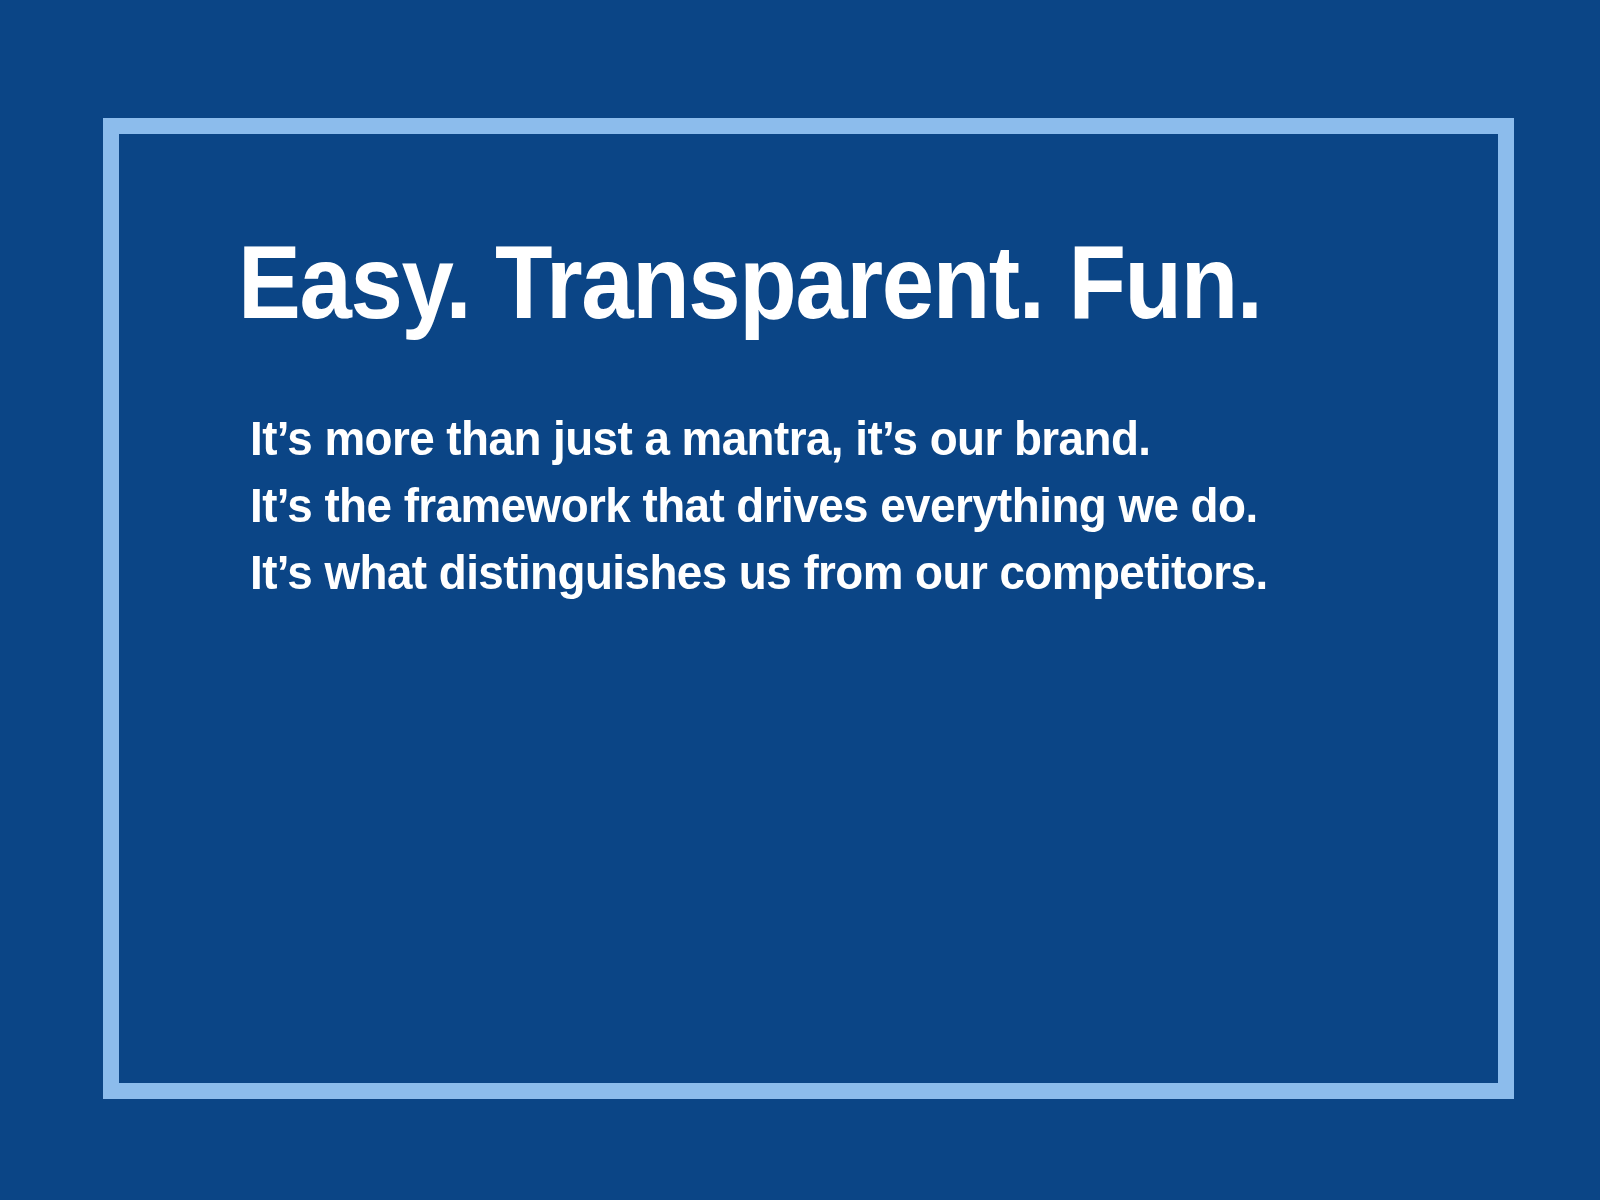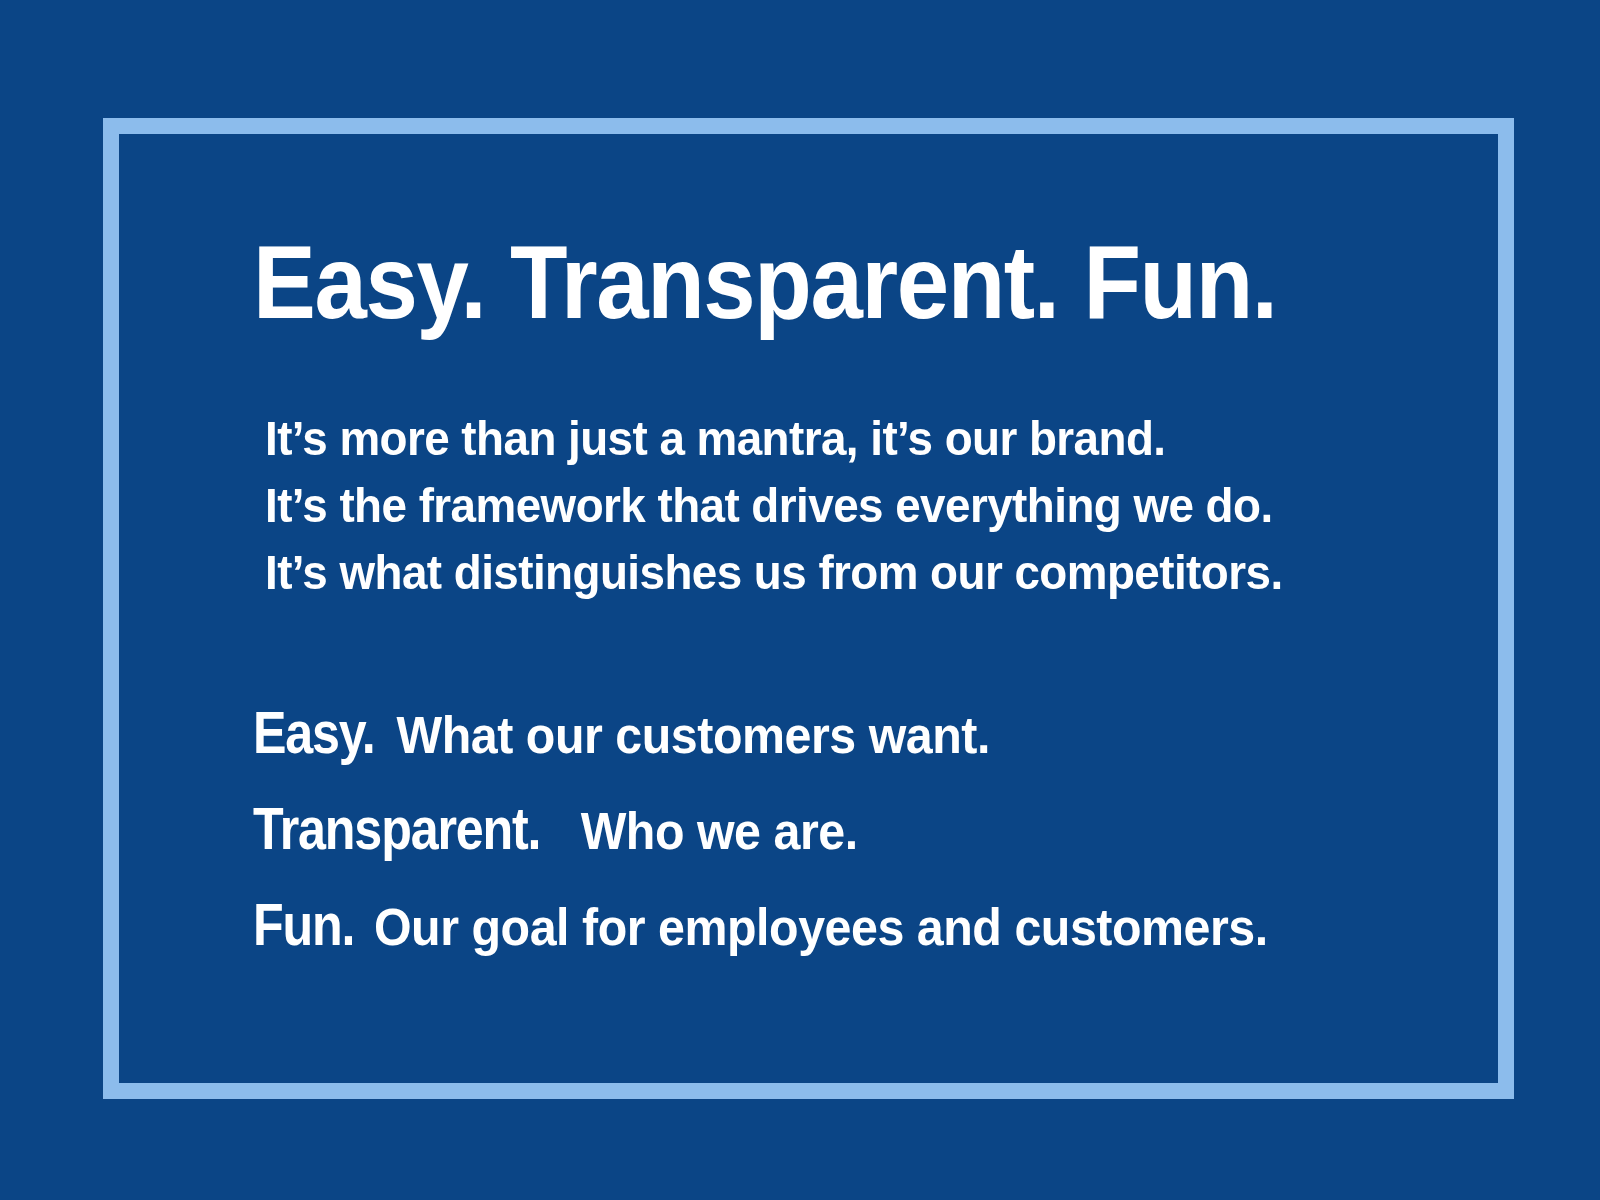--- a/index.html
+++ b/index.html
@@ -33,21 +33,20 @@
     box-sizing: content-box;
     pointer-events: none;
   }
 
   #content {
     position: absolute;
     left: 238px;
     top: 0;
     width: 1150px;
     height: 1200px;
-    margin-left: 15px;
   }
 
   
   #headline {
     position: absolute;
     top: 227px;
     left: 0;
     margin: 0;
     color: #FFFFFF;
     font-size: 104px;
@@ -120,30 +119,15 @@
   <div id="content">
 
     <h1 id="headline" style="color: rgb(255, 255, 255);">Easy. Transparent. Fun.</h1>
 
     <div id="intro">
       <div class="intro-line" style="color: rgb(255, 255, 255);">It’s more than just a mantra, it’s our brand.</div>
       <div class="intro-line" style="color: rgb(255, 255, 255);">It’s the framework that drives everything we do.</div>
       <div class="intro-line" style="color: rgb(255, 255, 255);">It’s what distinguishes us from our competitors.</div>
     </div>
 
-    <div id="definitions">
-
-      <div class="def-line" style="color: rgb(255, 255, 255);">
-        <span class="def-term">Easy.</span><span class="def-desc">What our customers want.</span>
-      </div>
-
-      <div class="def-line" style="color: rgb(255, 255, 255);">
-        <span class="def-term">Transparent.</span><span class="def-desc">Who we are.</span>
-      </div>
-
-      <div class="def-line" style="color: rgb(255, 255, 255);">
-        <span class="def-term">Fun.</span><span class="def-desc">Our goal for employees and customers.</span>
-      </div>
-
-    </div>
 
   </div>
 </div>
 
 </body></html>

